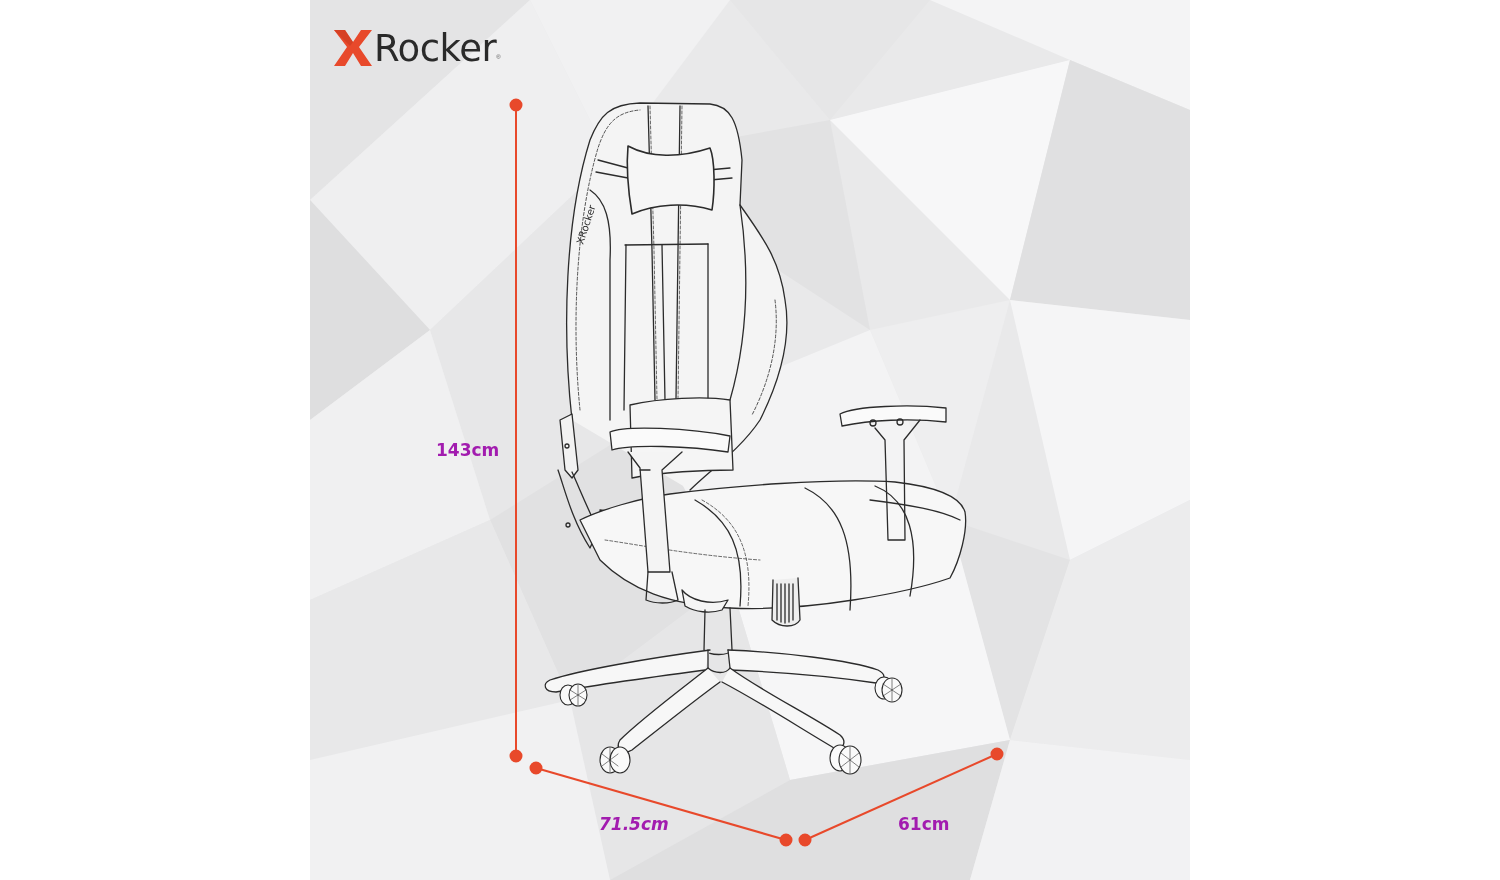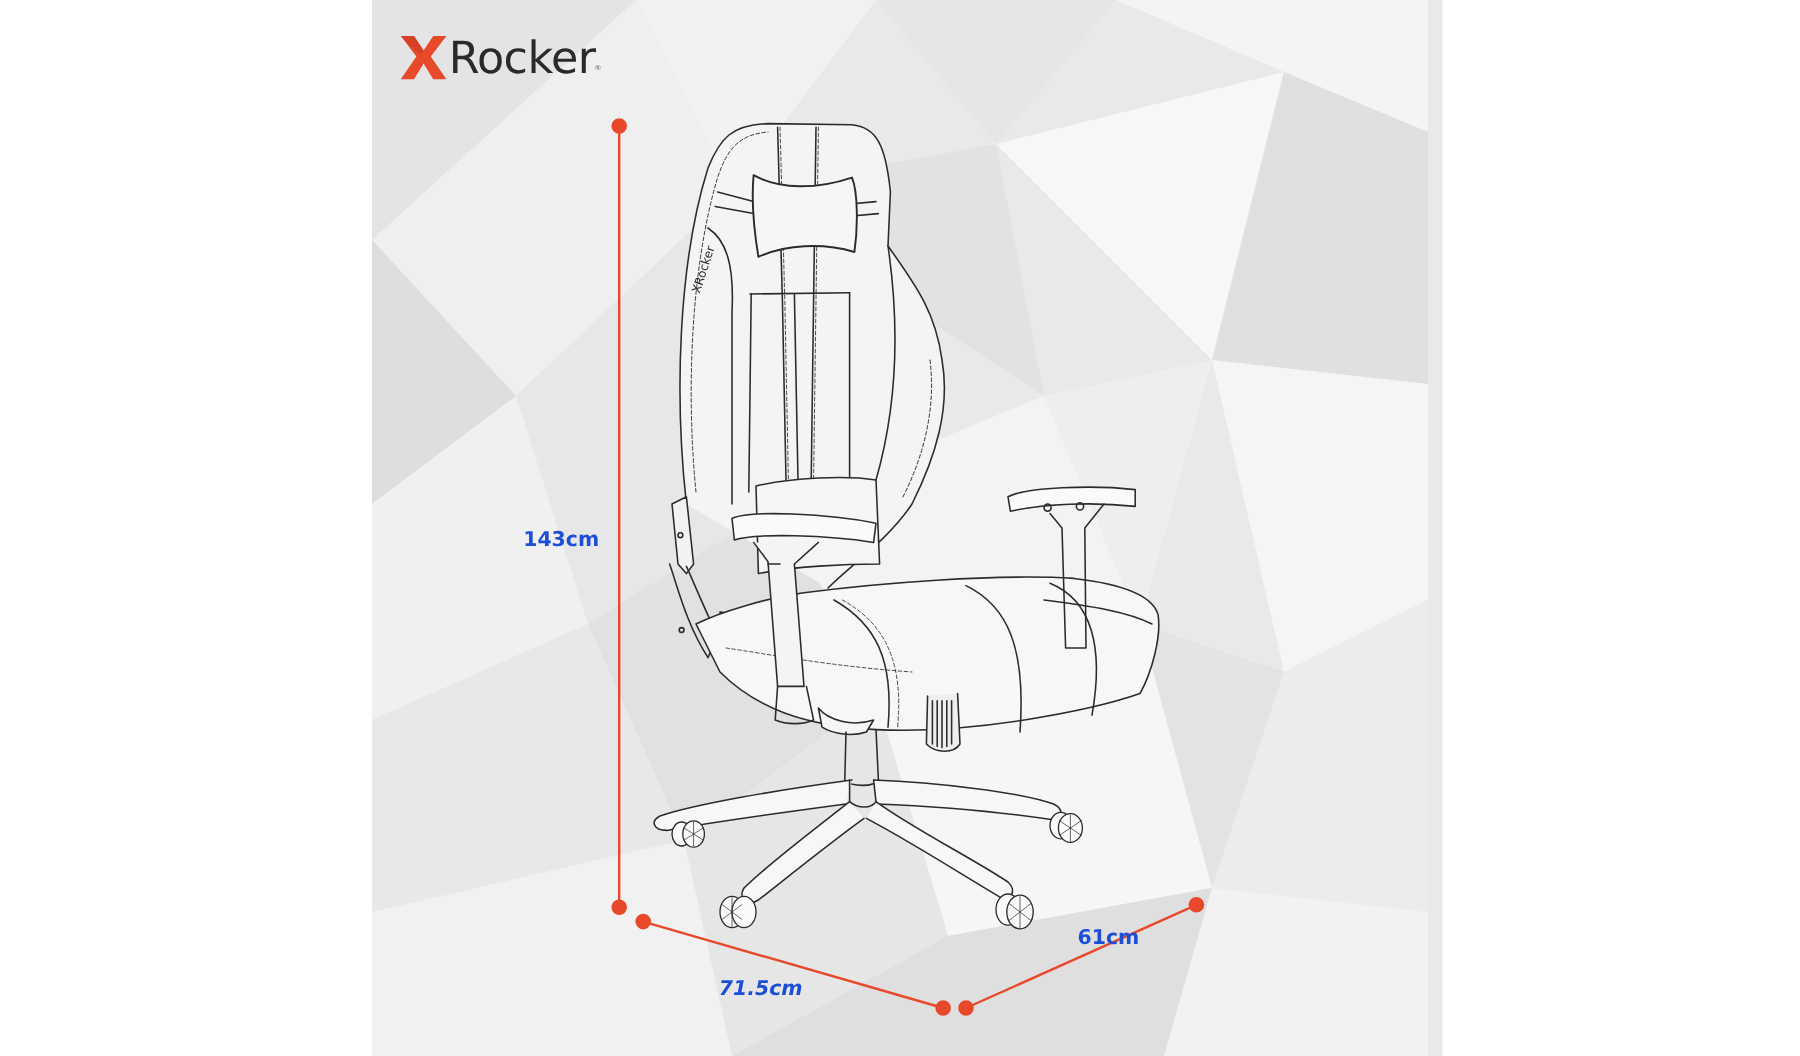--- a/index.html
+++ b/index.html
@@ -1,24 +1,24 @@
 <!DOCTYPE html>
 <html><head>
 <meta charset="utf-8">
 <style>
   html, body { margin:0; padding:0; }
   body { width:1500px; height:880px; background:#ffffff; position:relative; overflow:hidden;
          font-family:"Liberation Sans", sans-serif; }
   #panel { position:absolute; left:310px; top:0; width:880px; height:880px; overflow:hidden;
-           background:#e9e9ea;padding-left:12px; }
+           background:#e9e9ea; }
   #panel svg.bg { position:absolute; left:0; top:0; }
   .logo { position:absolute; left:24px; top:26px; height:44px; display:flex; align-items:center; }
   .logo-word { font-family:"DejaVu Sans", sans-serif; font-size:37px; color:#2a2a2a; letter-spacing:-0.5px; margin-left:2px; }
   .logo-tm { font-size:6px; color:#555; align-self:flex-end; margin-bottom:10px; }
-  .dim-label { position:absolute; font-family:"DejaVu Sans", sans-serif; font-weight:bold; font-size:17px; color:#1d4ed8; }
+  .dim-label { position:absolute; font-family:"DejaVu Sans", sans-serif; font-weight:bold; font-size:17px; color:#a21caf; }
   #dims { position:absolute; left:0; top:0; }
   #chair { position:absolute; left:0; top:0; }
 </style>
 </head>
 <body>
 
 <div id="panel">
 
   <svg class="bg" width="880" height="880">
     <polygon points="0,0 220,0 0,200" fill="#e4e4e5"></polygon>
@@ -150,14 +150,14 @@
       <circle cx="226" cy="768" r="5.5"></circle>
       <circle cx="476" cy="840" r="5.5"></circle>
       <line x1="495" y1="840" x2="687" y2="754"></line>
       <circle cx="495" cy="840" r="5.5"></circle>
       <circle cx="687" cy="754" r="5.5"></circle>
     </g>
   </svg>
 
   <div class="dim-label" style="left:126px; top:440px;">143cm</div>
   <div class="dim-label" style="left:289px; top:814px;font-style:italic;">71.5cm</div>
-  <div class="dim-label" style="left:588px; top:772px;">61cm</div>
+  <div class="dim-label" style="left:588px; top:814px;">61cm</div>
 </div>
 
 </body></html>

